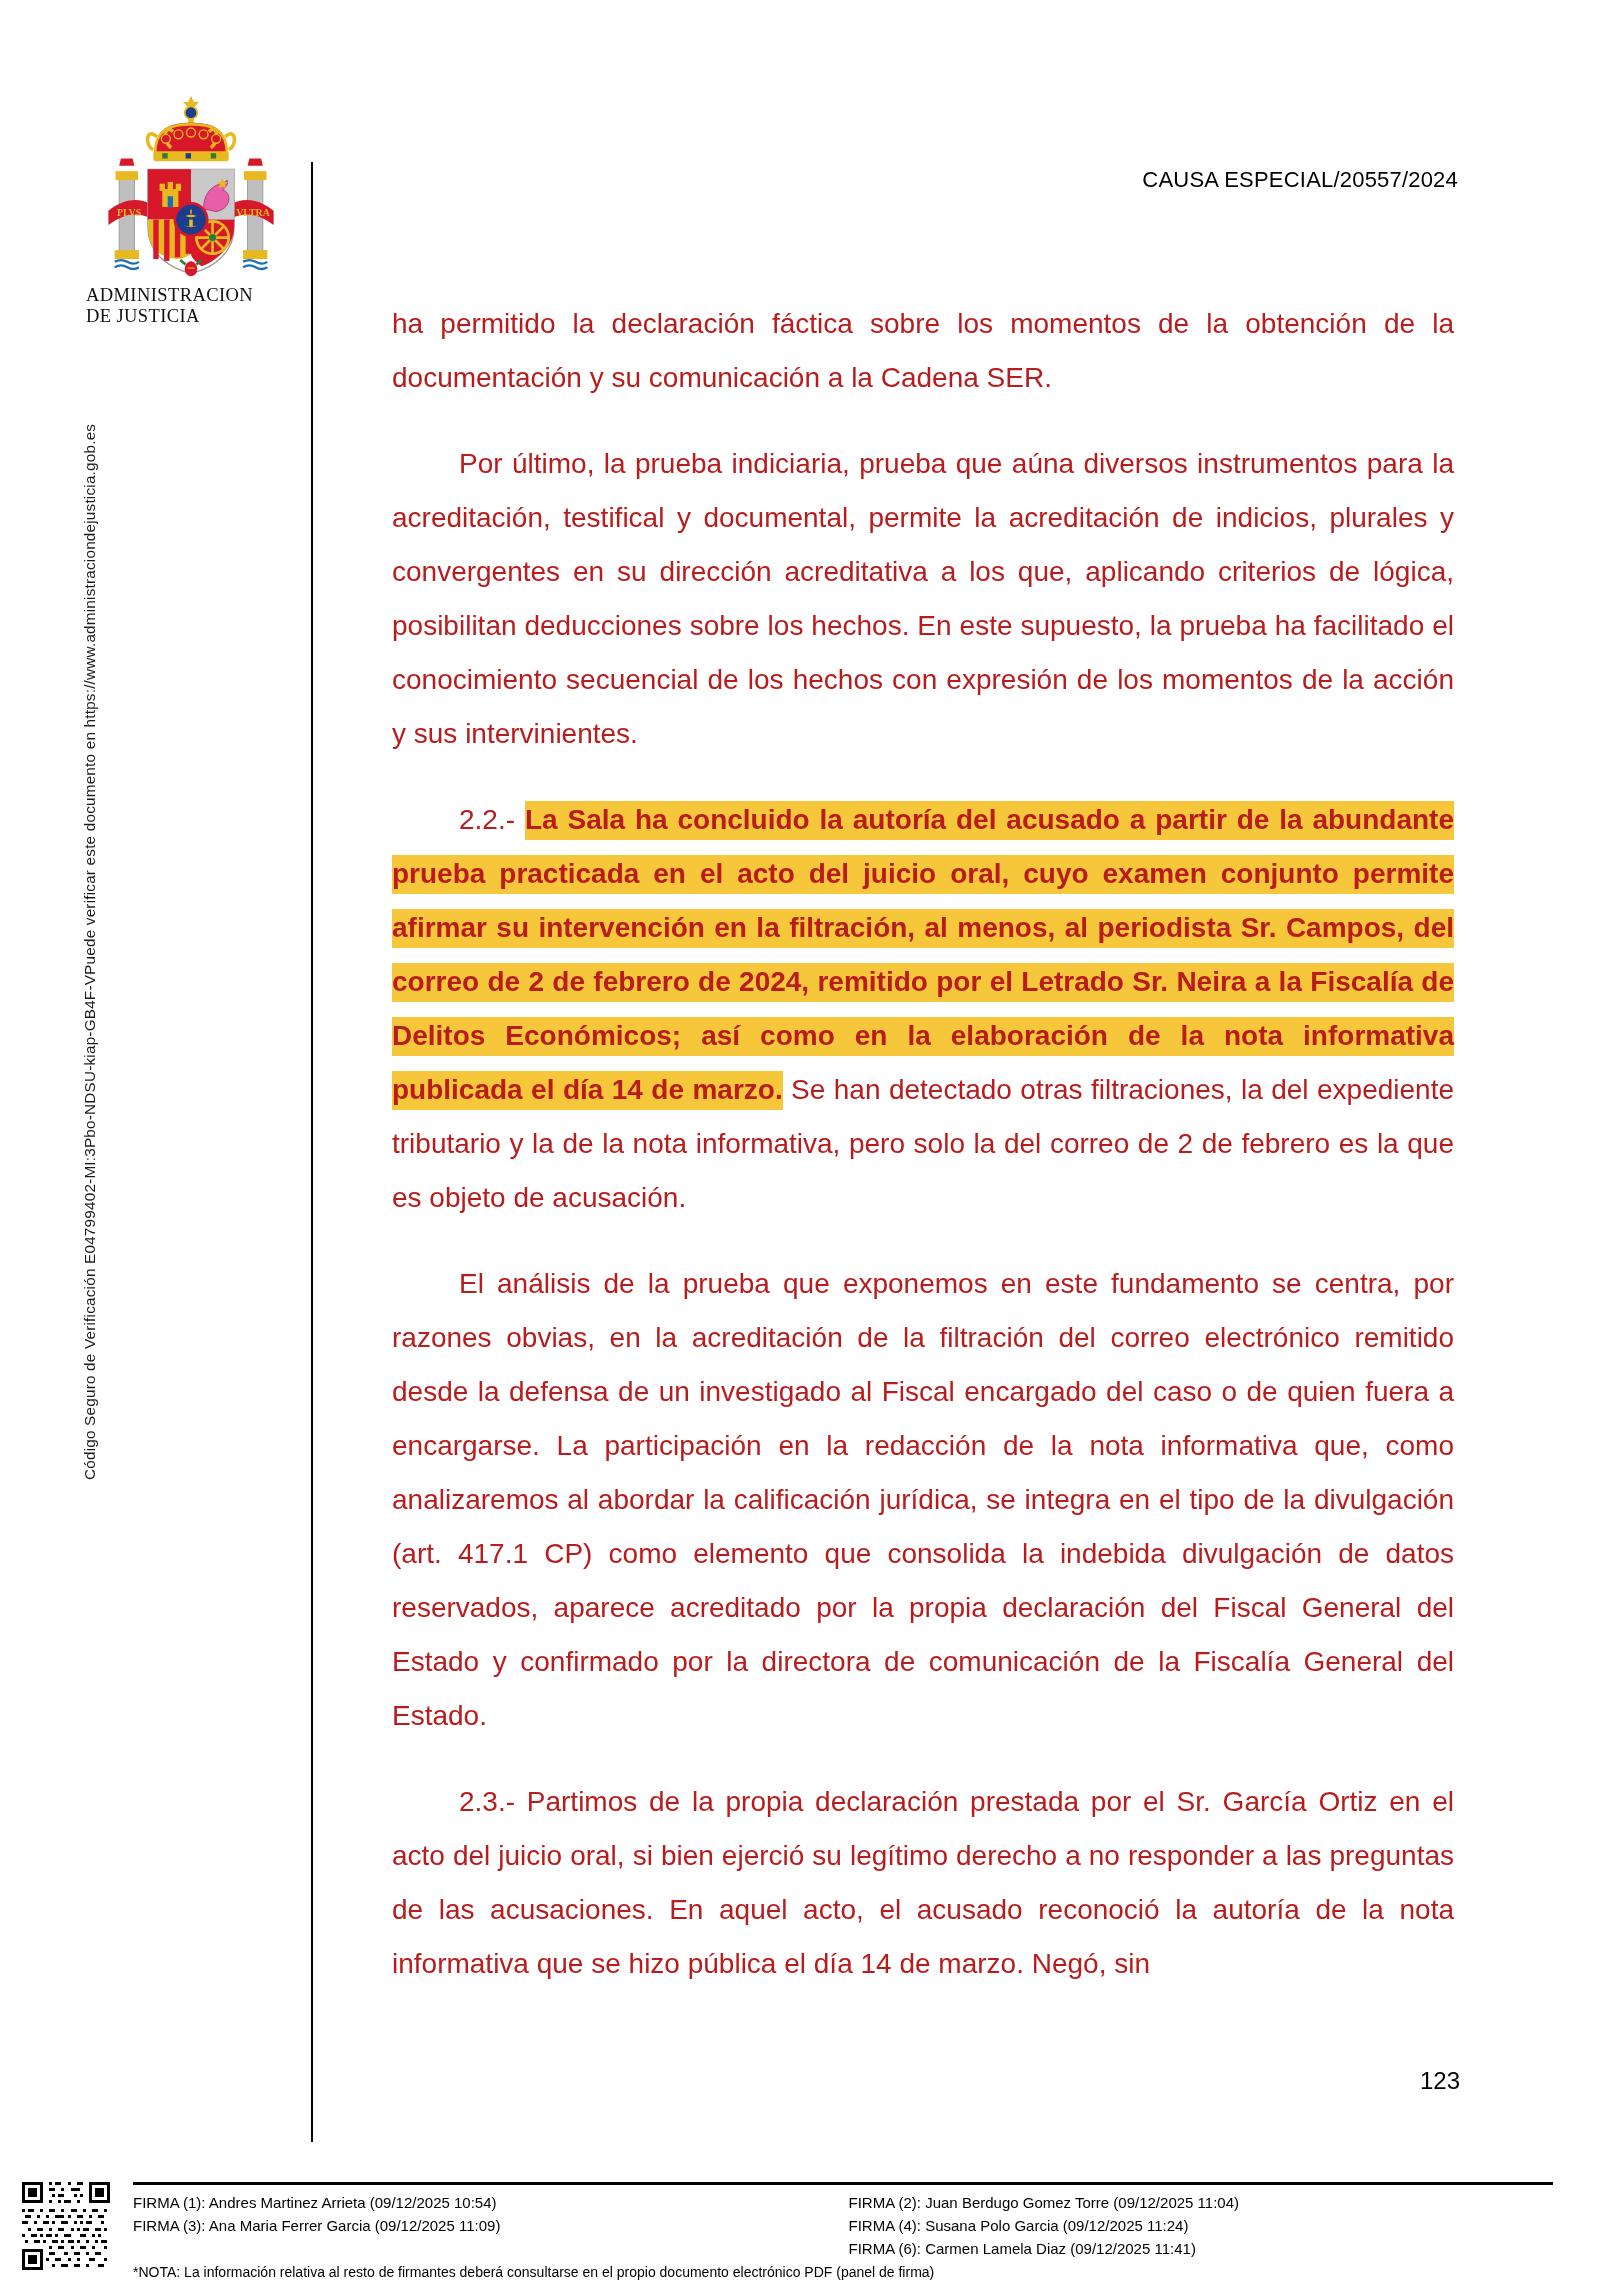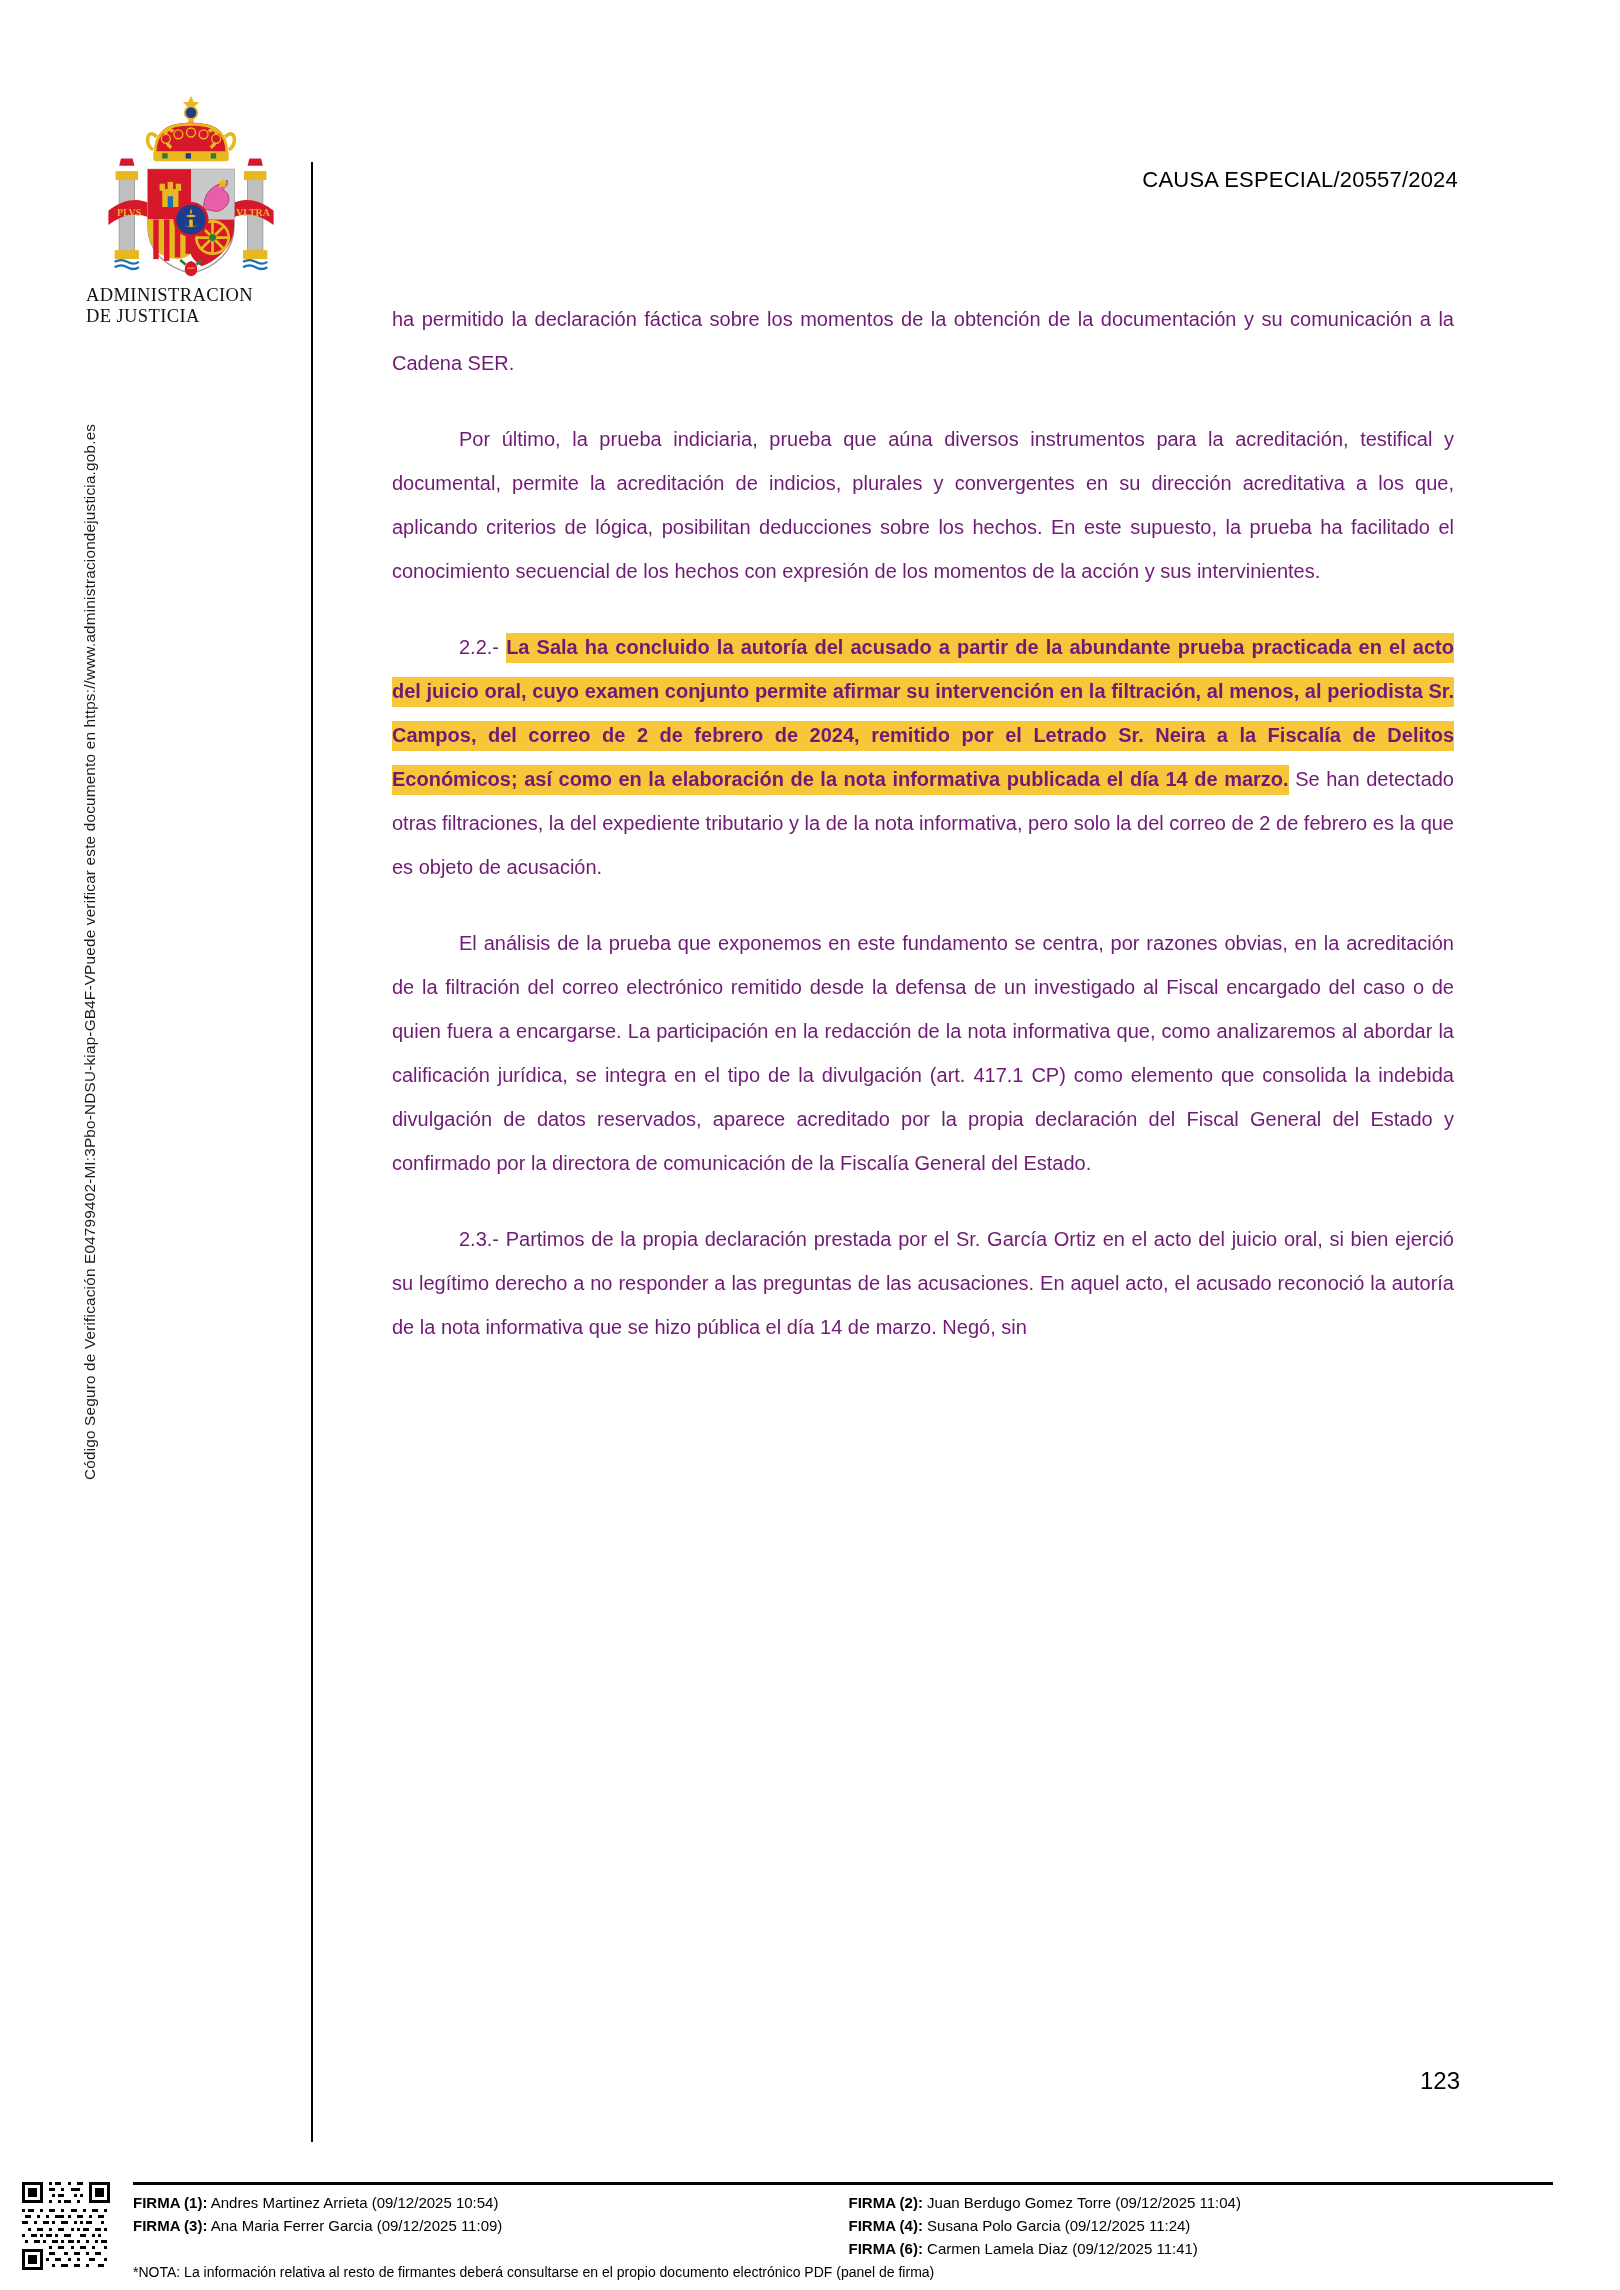--- a/index.html
+++ b/index.html
@@ -85,25 +85,25 @@
 
   
   .body-col {
     position: absolute;
     left: 392px;
     top: 297px;
     width: 1062px;
   }
   p.para {
     margin: 0 0 32px 0;
-    font-size: 20px;
-    line-height: 44px;
+    font-size: 28px;
+    line-height: 54px;
     text-align: justify;
     text-justify: inter-word;
-    color: #701a75;
+    color: #b91c1c;
   }
   p.para.indent { text-indent: 67px; }
   p.para.noindent { text-indent: 0; }
   .hl {
     background: #F7C73B;
     box-decoration-break: clone;
     -webkit-box-decoration-break: clone;
     padding: 2.7px 0 4.5px 0;
     font-weight: bold;
   }
@@ -136,21 +136,21 @@
   }
   .footer-cols {
     display: flex;
     flex-direction: row;
   }
   .footer-col { width: 50%; }
   .sig-line {
     line-height: 23px;
     white-space: nowrap;
   }
-  .sig-label { font-weight: bold; }
+  .sig-label { font-weight: normal; }
   .footer-note {
     margin-top: 2.7px;
     font-size: 14px;
     line-height: 19px;
     white-space: nowrap;
   }
   .footer-note .nota { }
 
   
   .qr {

